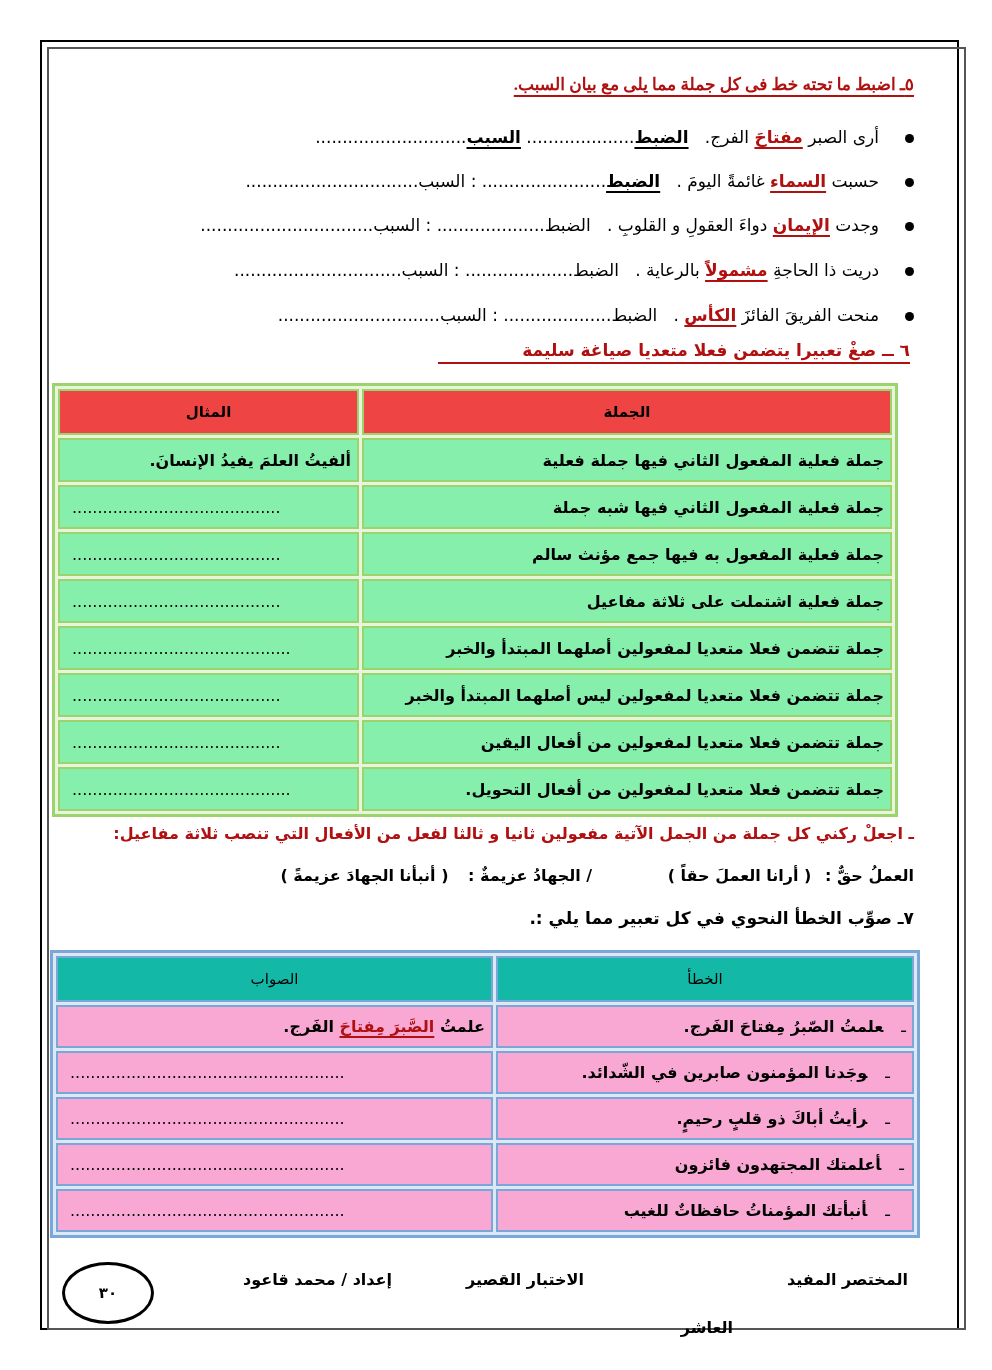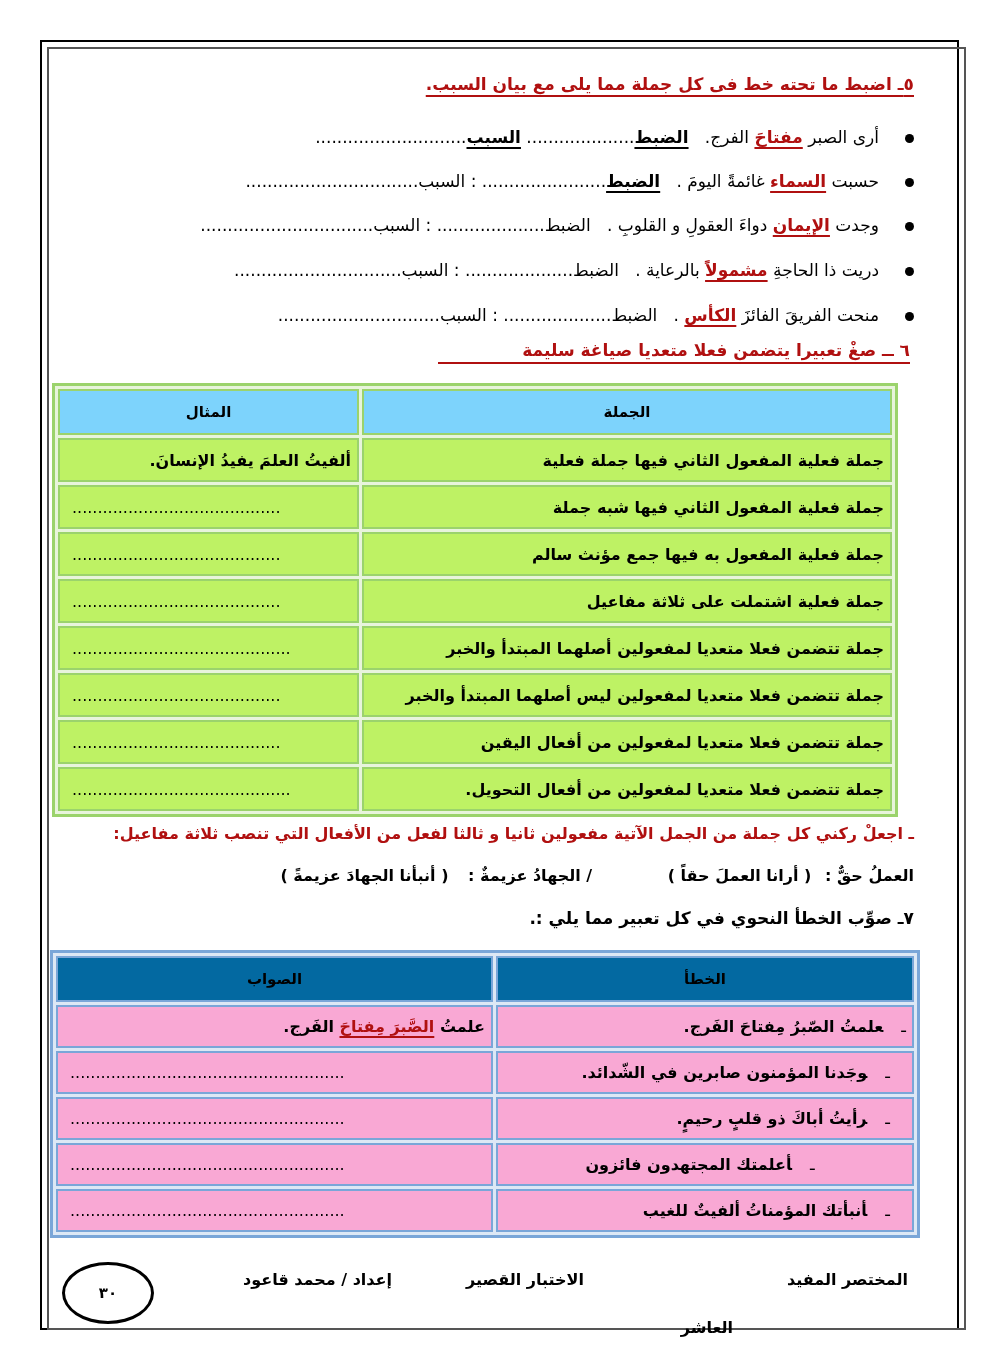--- a/index.html
+++ b/index.html
@@ -14,41 +14,41 @@
              text-decoration:underline; text-decoration-thickness:2px; text-underline-offset:5px; }
   .line { position:absolute; right:78px; font-size:17px; white-space:nowrap; direction:rtl;margin-top:9px; }
   .bullet { display:inline-block; width:9px; height:9px; background:#000; border-radius:50%;
             margin-left:26px; vertical-align:middle; }
   .red-u { color:#b01010; font-weight:bold; text-decoration:underline; text-decoration-color:#b01010;
            text-decoration-thickness:2px; text-underline-offset:4px; }
   .bold-u { font-weight:bold; text-decoration:underline; text-decoration-thickness:2px; text-underline-offset:4px; }
   .dots { letter-spacing:1px; }
   table { border-collapse:separate; border-spacing:3px; position:absolute; direction:rtl; }
   .green { border:3px solid #9bd36c; left:52px; top:383px; width:846px; background:#e8f4dc; }
-  .green td { border:2px solid #9bd36c; background:#bef264; height:40px; font-size:16px; font-weight:bold;
+  .green td { border:2px solid #9bd36c; background:#86efac; height:40px; font-size:16px; font-weight:bold;
               padding:0 6px; }
-  .green th { border:2px solid #9bd36c; background:#7dd3fc; height:40px; font-weight:bold; font-size:15px; }
+  .green th { border:2px solid #9bd36c; background:#ef4444; height:40px; font-weight:bold; font-size:15px; }
   .blue { border:3px solid #7aa6d8; left:50px; top:950px; width:870px; background:#dde8f5; }
   .blue td { border:2px solid #7aa6d8; background:#f9a8d4; height:39px; font-size:16px; font-weight:bold; padding:0 6px; }
-  .blue th { border:2px solid #7aa6d8; background:#0369a1; height:40px; font-weight:bold; font-size:15px; }
+  .blue th { border:2px solid #7aa6d8; background:#14b8a6; height:40px; font-weight:normal; font-size:15px; }
   td.ex { text-align:right; }
   td.ans { text-align:left; padding-left:12px; font-weight:normal; }
   .dash { margin-left:18px; font-weight:normal; }
   .footer { position:absolute; top:1270px; font-weight:bold; font-size:16px; direction:rtl; }
   .page-circle { position:absolute; left:62px; top:1262px; width:92px; height:62px; border:3px solid #000;
                  border-radius:50%; box-sizing:border-box; display:flex; align-items:center; justify-content:center;
                  font-weight:bold; font-size:15px; }
 </style>
 </head>
 <body>
 
 <div class="frame-outer"></div>
 <div class="frame-inner"></div>
 
-<div class="heading rtl" style="right:78px; top:74px;">٥ـ اضبط ما تحته خط فى كل جملة مما يلى مع بيان السبب.</div>
+<div class="heading rtl" style="right:78px; top:74px;font-family:Liberation Serif, serif;">٥ـ اضبط ما تحته خط فى كل جملة مما يلى مع بيان السبب.</div>
 
 <div id="s5-lines">
     <div class="line" style="top: 118px;"><span class="bullet"></span><span>أرى الصبر</span> <span class="red-u">مفتاحَ</span> <span>الفرج.</span>&nbsp;&nbsp; <span class="bold-u">الضبط</span><span class="dots">....................</span> <span class="bold-u">السبب</span><span class="dots">............................</span></div>
     <div class="line" style="top: 162px;"><span class="bullet"></span><span>حسبت</span> <span class="red-u">السماء</span> <span>غائمةً اليومَ .</span>&nbsp;&nbsp; <span class="bold-u">الضبط</span><span class="dots">.......................</span> <span class="">: السبب</span><span class="dots">................................</span></div>
     <div class="line" style="top: 206px;"><span class="bullet"></span><span>وجدت</span> <span class="red-u">الإيمان</span> <span>دواءَ العقولِ و القلوبِ .</span>&nbsp;&nbsp; <span class="">الضبط</span><span class="dots">....................</span> <span class="">: السبب</span><span class="dots">................................</span></div>
     <div class="line" style="top: 251px;"><span class="bullet"></span><span>دريت ذا الحاجةِ</span> <span class="red-u">مشمولاً</span> <span>بالرعاية .</span>&nbsp;&nbsp; <span class="">الضبط</span><span class="dots">....................</span> <span class="">: السبب</span><span class="dots">...............................</span></div>
     <div class="line" style="top: 296px;"><span class="bullet"></span><span>منحت الفريقَ الفائزَ</span> <span class="red-u">الكأس</span> <span>.</span>&nbsp;&nbsp; <span class="">الضبط</span><span class="dots">....................</span> <span class="">: السبب</span><span class="dots">..............................</span></div>
   </div>
 
 <div class="heading rtl" style="right:82px; top:340px; border-bottom:2px solid #b01010; text-decoration:none; padding-bottom:2px; padding-left:0; width:472px; text-align:right;">٦ ــ صغْ تعبيرا يتضمن فعلا متعديا صياغة سليمة</div>
@@ -120,25 +120,25 @@
       </tr>
       <tr>
         <td style="padding-right:22px;"><span class="dash">ـ</span><span>وجَدنا المؤمنون صابرين في الشّدائد.</span></td>
         <td class="ans">......................................................</td>
       </tr>
       <tr>
         <td style="padding-right:22px;"><span class="dash">ـ</span><span>رأيتُ أباكَ ذو قلبٍ رحيمٍ.</span></td>
         <td class="ans">......................................................</td>
       </tr>
       <tr>
-        <td style="padding-right:16px;text-align:center;"><span class="dash">ـ</span><span>أعلمتك المجتهدون فائزون</span></td>
+        <td style="padding-right:8px;"><span class="dash">ـ</span><span>أعلمتك المجتهدون فائزون</span></td>
         <td class="ans">......................................................</td>
       </tr>
       <tr>
-        <td style="padding-right:22px;"><span class="dash">ـ</span><span>أنبأتك المؤمناتُ ألفيتٌ للغيب</span></td>
+        <td style="padding-right:22px;"><span class="dash">ـ</span><span>أنبأتك المؤمناتُ حافظاتٌ للغيب</span></td>
         <td class="ans">......................................................</td>
       </tr>
     </tbody>
 </table>
 
 <div class="footer" style="right:84px;">المختصر المفيد</div>
 <div class="footer" style="right:259px;margin-top:48px;">العاشر</div>
 <div class="footer" style="right:408px;">الاختبار القصير</div>
 <div class="footer" style="right:600px;">إعداد / محمد قاعود</div>
 <div class="page-circle">٣٠</div>

